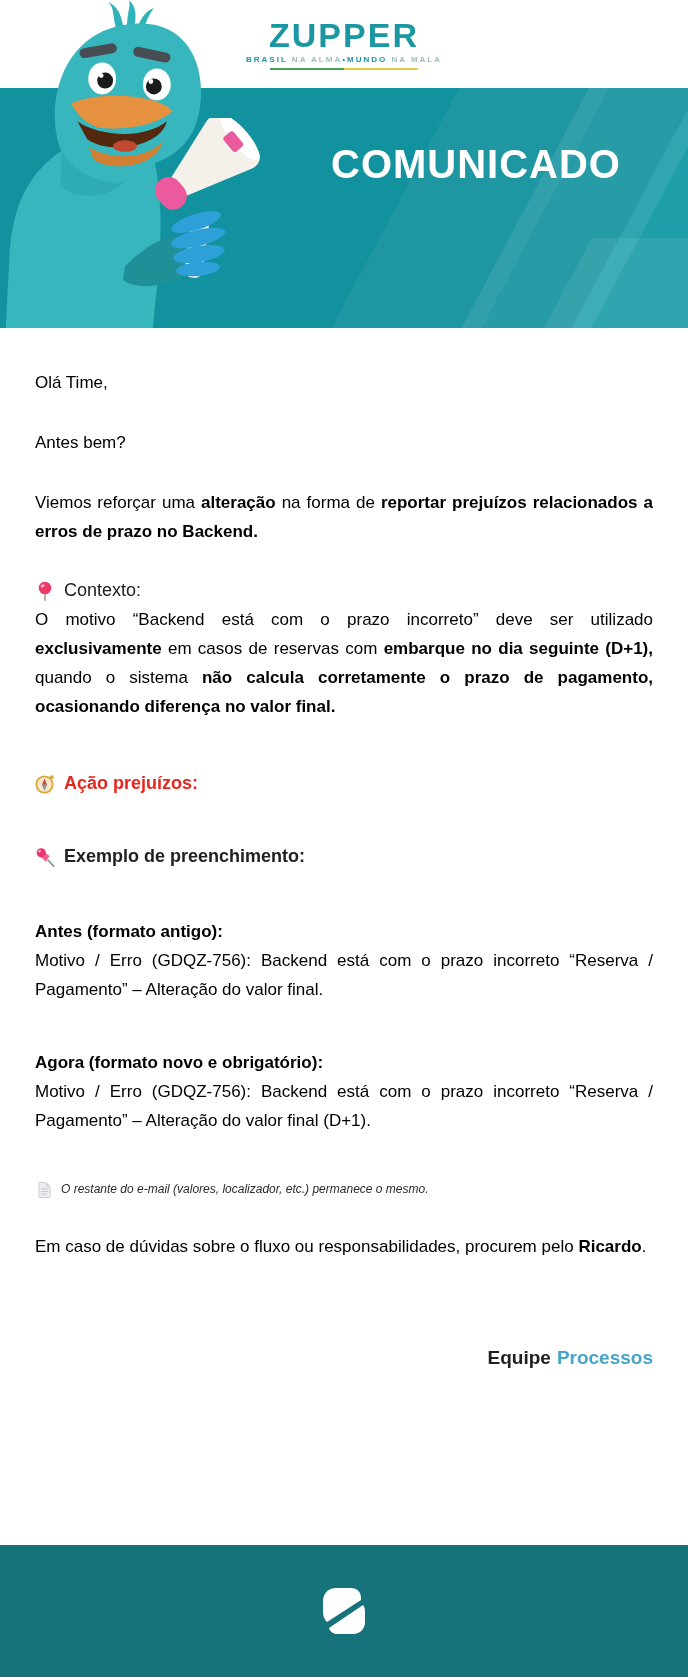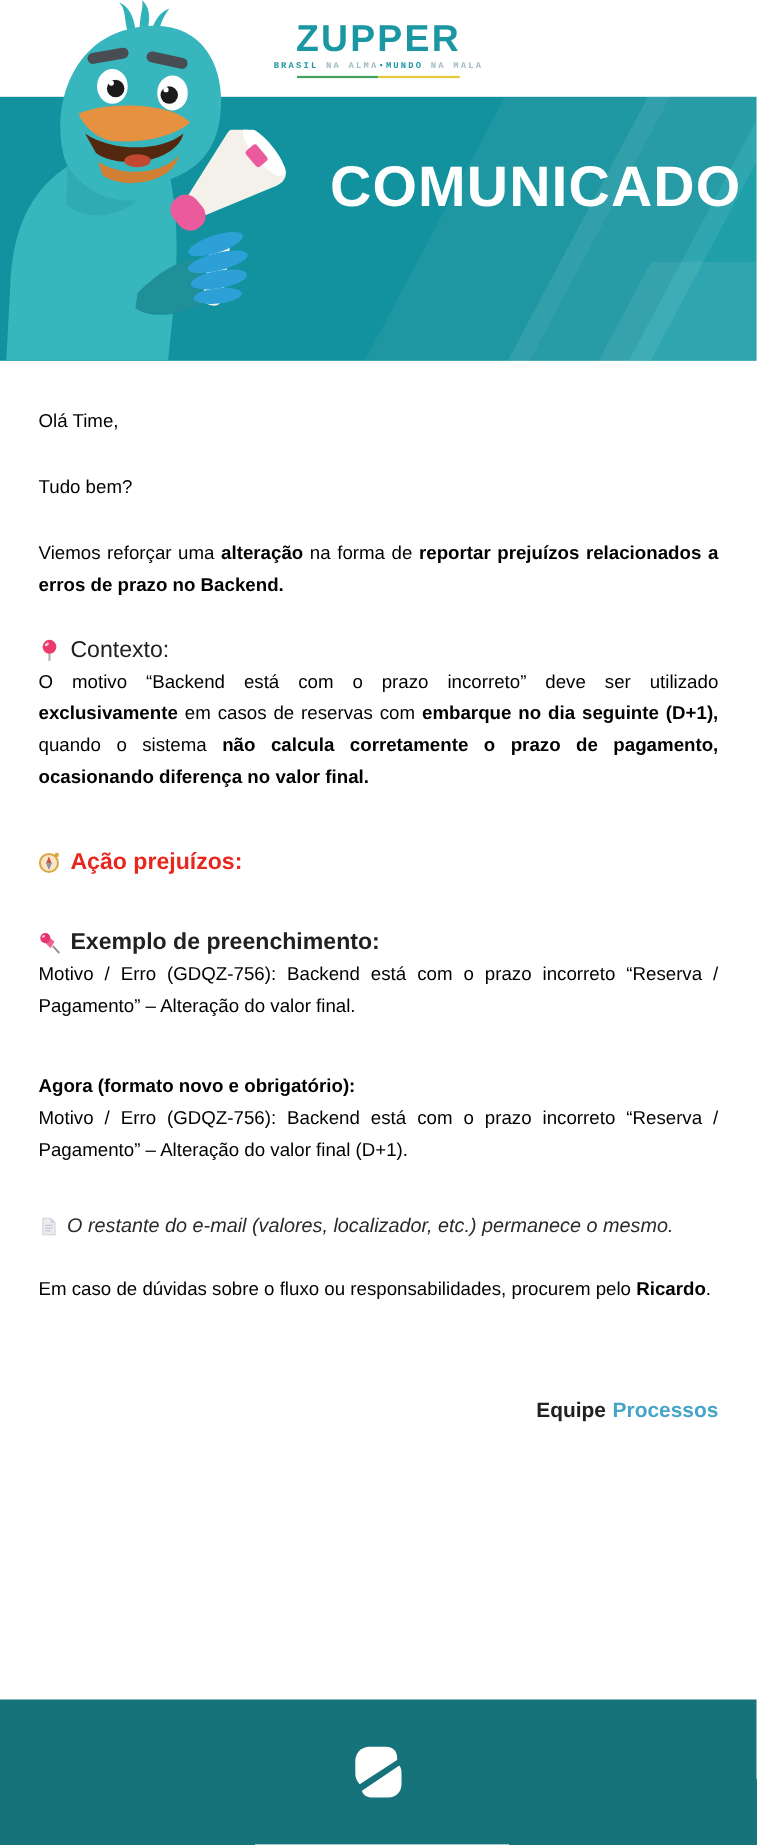--- a/index.html
+++ b/index.html
@@ -3,49 +3,49 @@
 <meta charset="utf-8">
 <style>
   html,body{margin:0;padding:0;background:#ffffff;}
   body{width:688px;font-family:"Liberation Sans","DejaVu Sans",sans-serif;color:#212121;}
   .page{position:relative;width:688px;height:1677px;overflow:hidden;background:#fff;}
 
   
   .header{position:relative;height:88px;display:flex;flex-direction:column;align-items:center;justify-content:center;background:#fff;}
   .brand{font-weight:800;font-size:34px;letter-spacing:2px;color:#1b97a3;line-height:1;}
   .tagline{margin-top:3px;font-size:8px;letter-spacing:2px;font-weight:700;}
-  .tagline span{color:#9fbcc1;font-family:Liberation Mono, monospace;}
+  .tagline span{color:#9fbcc1;}
   .tagline span.b{color:#1b97a3;}
   .brand-underline{margin-top:4px;width:148px;height:2px;display:flex;}
   .brand-underline .left{flex:1;background:#43a25f;}
   .brand-underline .right{flex:1;background:#e8c83f;}
 
   
   .banner{position:relative;height:240px;background:#12929e;overflow:hidden;}
   .band{position:absolute;top:-20px;height:300px;transform:skewX(-28deg);}
   .band1{left:390px;width:150px;background:rgba(255,255,255,0.05);}
   .band2{left:520px;width:130px;background:rgba(255,255,255,0.09);}
   .band3{left:630px;width:130px;background:rgba(94,224,224,0.18);}
   .band4{left:560px;top:150px;height:120px;width:220px;background:rgba(255,255,255,0.07);}
-  .banner-title{position:absolute;top:56px;left:300px;width:352px;text-align:center;color:#ffffff;font-size:52px;font-weight:800;letter-spacing:1px;line-height:1;}
+  .banner-title{position:absolute;top:56px;left:300px;width:352px;text-align:center;color:#ffffff;font-size:40px;font-weight:800;letter-spacing:1px;line-height:1;}
 
   .mascot-wrap{position:absolute;top:0;left:0;width:260px;height:328px;z-index:3;pointer-events:none;}
   .megaphone-wrap{position:absolute;top:118px;left:148px;width:160px;height:180px;z-index:4;pointer-events:none;}
 
   
   .content{height:1217px;box-sizing:border-box;padding:40px 35px 0 35px;overflow:hidden;background:#fff;}
   .para{margin:0;font-size:17px;line-height:29px;color:#000000;}
   .just{text-align:justify;}
   .para .b, .b{font-weight:700;}
   .para .i, .i{font-style:italic;}
-  .h-row{display:flex;align-items:center;font-size:21px;line-height:29px;}
+  .h-row{display:flex;align-items:center;font-size:18px;line-height:29px;}
   .h-row .ico{width:20px;height:20px;margin-right:9px;flex:0 0 auto;}
   .h-bold{font-weight:700;}
   .heading-action{color:#e7271d;font-weight:700;}
-  .note-row{display:flex;align-items:center;font-size:18px;line-height:29px;color:#2a2a2a;}
+  .note-row{display:flex;align-items:center;font-size:12px;line-height:29px;color:#2a2a2a;}
   .note-row .ico{width:18px;height:18px;margin-right:8px;flex:0 0 auto;opacity:.85;}
   .signature{margin-top:86px;text-align:right;font-size:19px;font-weight:700;}
   .signature .team-name{color:#45a5c9;margin-left:6px;text-align:right;}
 
   
   .footer{height:132px;background:#17737b;display:flex;align-items:center;justify-content:center;}
 </style>
 </head>
 <body>
 
@@ -102,21 +102,21 @@
       <ellipse cx="50" cy="120" rx="28" ry="8" transform="rotate(-14 50 120)"></ellipse>
       <ellipse cx="51" cy="136" rx="26" ry="8" transform="rotate(-10 51 136)"></ellipse>
       <ellipse cx="50" cy="151" rx="22" ry="7" transform="rotate(-6 50 151)"></ellipse>
     </g>
   </svg>
 
   <div class="content">
 
     <p class="para"><span>Olá Time,</span></p>
 
-    <p class="para" style="margin-top:31px"><span>Tudo bem?</span></p>
+    <p class="para" style="margin-top:31px"><span>Antes bem?</span></p>
 
     <p class="para just" style="margin-top:31px"><span>Viemos reforçar uma </span><span class="b">alteração</span><span> na forma de </span><span class="b">reportar prejuízos relacionados a erros de prazo no Backend.</span></p>
 
     <div class="h-row" style="margin-top:30px">
       <svg class="ico" viewBox="0 0 20 20" aria-hidden="true">
         <path d="M10 12 L10 19" stroke="#b9b3ad" stroke-width="2" stroke-linecap="round"></path>
         <circle cx="10" cy="7" r="6.3" fill="#ee3a6b"></circle>
         <ellipse cx="7.6" cy="4.8" rx="2" ry="1.3" fill="#ffffff" opacity="0.75" transform="rotate(-30 7.6 4.8)"></ellipse>
       </svg>
       <span>Contexto:</span>
@@ -136,20 +136,21 @@
     <div class="h-row" style="margin-top:44px">
       <svg class="ico" viewBox="0 0 20 20" aria-hidden="true">
         <path d="M13.5 13.5 L18.5 19" stroke="#8a8f96" stroke-width="1.8" stroke-linecap="round"></path>
         <path d="M6 10 L11 15 L14.5 9 L8 4 Z" fill="#f06292"></path>
         <circle cx="6.2" cy="5.8" r="4.6" fill="#e8356d"></circle>
         <ellipse cx="4.6" cy="4.2" rx="1.5" ry="1" fill="#ffffff" opacity="0.7" transform="rotate(-30 4.6 4.2)"></ellipse>
       </svg>
       <span class="h-bold">Exemplo de preenchimento:</span>
     </div>
 
+    <p class="para h-bold" style="margin-top:46px">Antes (formato antigo):</p>
     <p class="para just"><span>Motivo / Erro (GDQZ-756): Backend está com o prazo incorreto “Reserva / Pagamento” – Alteração do valor final.</span></p>
 
     <div class="para h-bold" style="margin-top:44px">Agora (formato novo e obrigatório):</div>
     <p class="para just"><span>Motivo / Erro (GDQZ-756): Backend está com o prazo incorreto “Reserva / Pagamento” – Alteração do valor final (D+1).</span></p>
 
     <div class="note-row" style="margin-top:40px">
       <svg class="ico" viewBox="0 0 18 18" aria-hidden="true">
         <path d="M4 1.5 H11 L15 5.5 V16.5 H4 Z" fill="#e8eaee" stroke="#c5cad2" stroke-width="1"></path>
         <path d="M11 1.5 L15 5.5 H11 Z" fill="#c5cad2"></path>
         <path d="M6 8 H13 M6 10.5 H13 M6 13 H11" stroke="#b9bfc8" stroke-width="1"></path>

